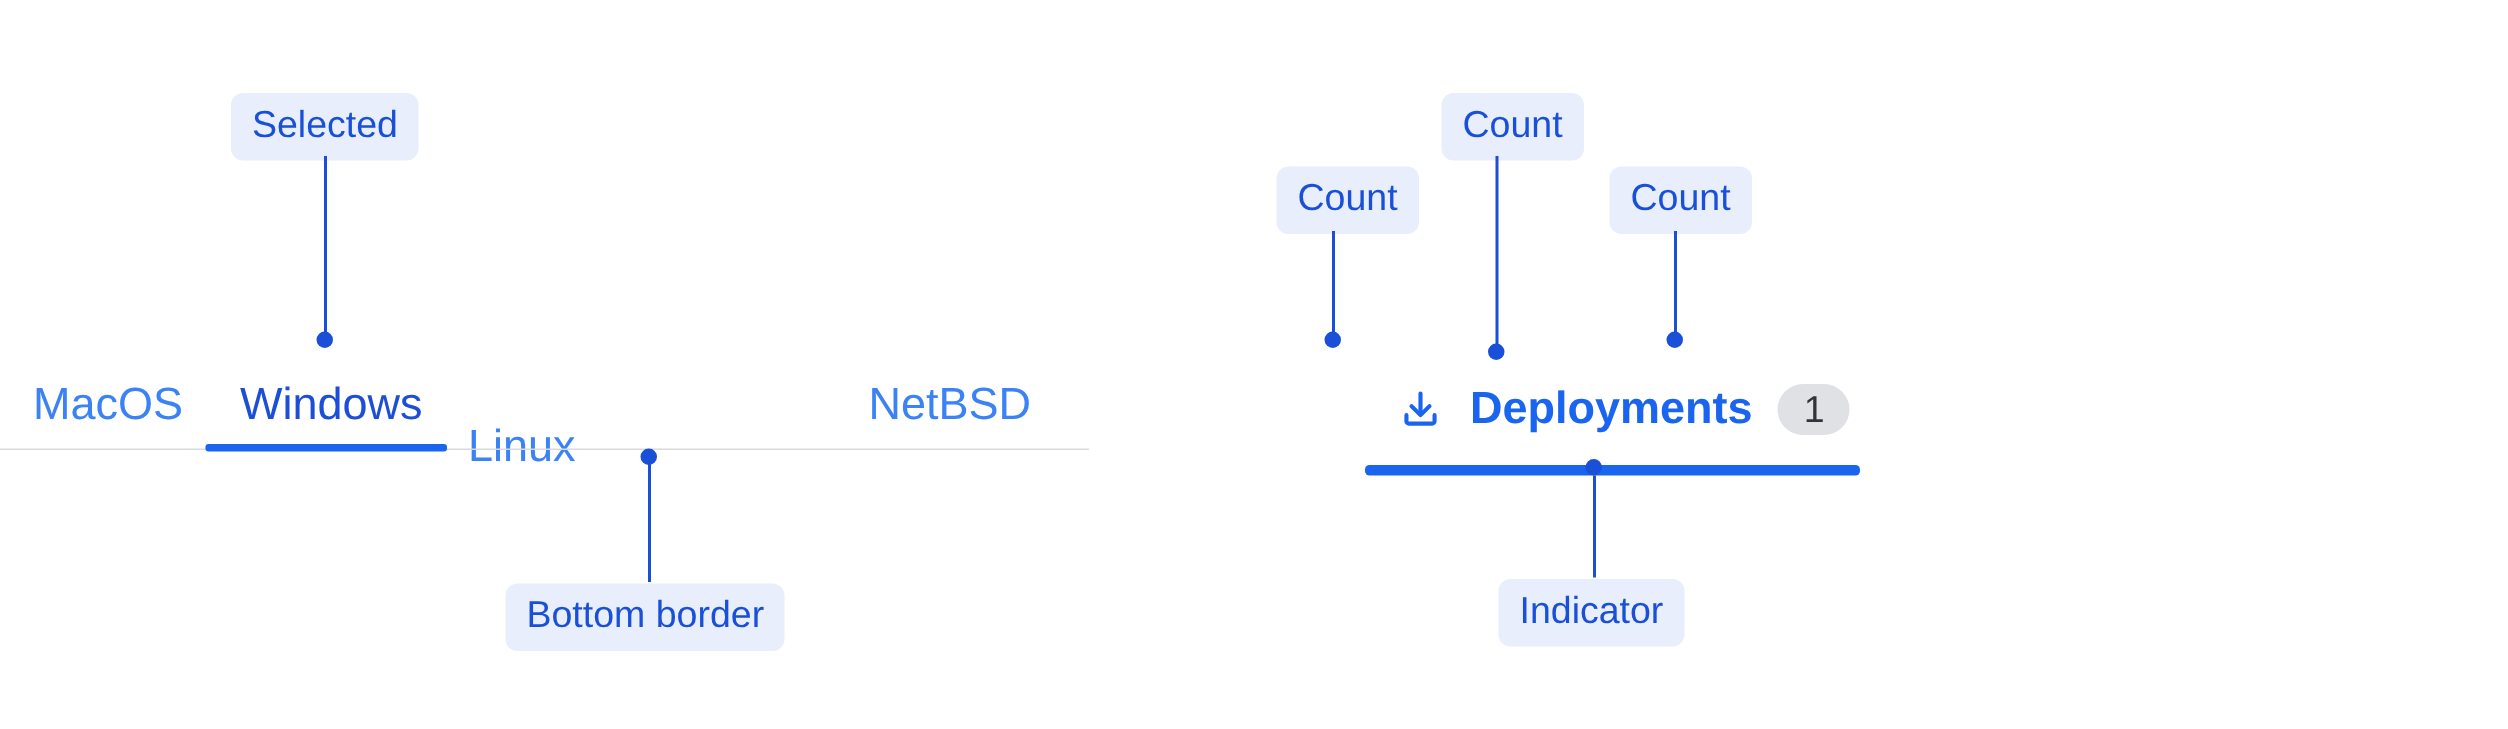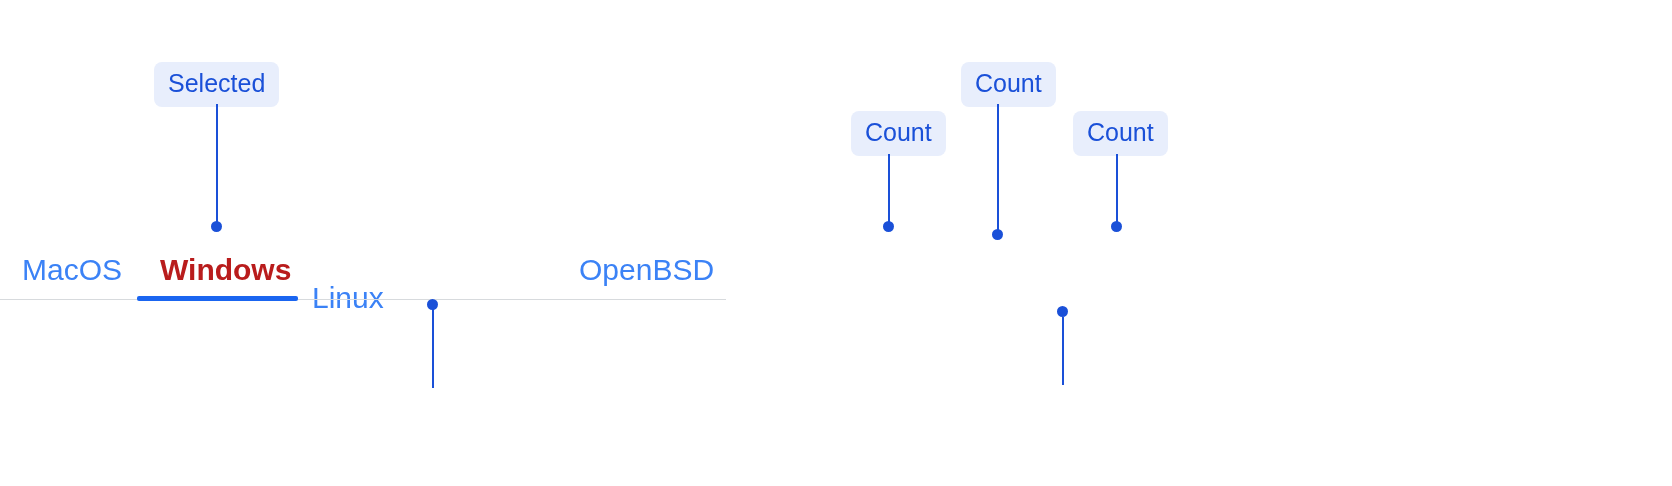--- a/index.html
+++ b/index.html
@@ -70,22 +70,22 @@
   .tab {
     position: absolute;
     top: 0;
     font-size: 30px;
     line-height: 44px;
     color: #3b82f6;
     white-space: nowrap;
     cursor: pointer;
   }
   .tab.selected {
-    color: #b91c1c;
-    font-weight: 700;
+    color: #1d4ed8;
+    font-weight: 400;
   }
   .tab-underline {
     position: absolute;
     left: 137px;
     top: 48px;
     width: 161px;
     height: 5px;
     background: #1a65f0;
     border-radius: 2px;
   }
@@ -152,38 +152,54 @@
 <div class="stage">
 
   <div class="callout" style="left:154px; top:62px;">Selected</div>
   <div class="leader" style="left:216px; top:104px; height:122px;"></div>
   <div class="leader-dot" style="left:211px; top:221px;"></div>
 
   <div class="tabbar">
     <div class="tab" style="left:22px;">MacOS</div>
     <div class="tab selected" style="left:160px;">Windows</div>
     <div class="tab" style="left:312px;margin-top:28px;">Linux</div>
-    <div class="tab" style="left:579px;">OpenBSD</div>
+    <div class="tab" style="left:579px;">NetBSD</div>
 
     <div class="tabbar-rule"></div>
     <div class="tab-underline"></div>
   </div>
 
   <div class="leader" style="left:432px; top:305px; height:83px;"></div>
   <div class="leader-dot" style="left:427px; top:299px;"></div>
+  <div class="callout" style="left:337px; top:389px;">Bottom border</div>
 
   <div class="callout" style="left:851px; top:111px;">Count</div>
   <div class="leader" style="left:888px; top:154px; height:72px;"></div>
   <div class="leader-dot" style="left:883px; top:221px;"></div>
 
   <div class="callout" style="left:961px; top:62px;">Count</div>
   <div class="leader" style="left:997px; top:104px; height:130px;"></div>
   <div class="leader-dot" style="left:992px; top:229px;"></div>
 
   <div class="callout" style="left:1073px; top:111px;">Count</div>
   <div class="leader" style="left:1116px; top:154px; height:72px;"></div>
   <div class="leader-dot" style="left:1111px; top:221px;"></div>
 
+  <div class="deploytab">
+    <div class="deploytab-inner">
+      <span>
+        <svg class="dl-icon" viewBox="0 0 24 24" fill="none" stroke="#1a65f0" stroke-width="2.2" stroke-linecap="round" stroke-linejoin="round">
+          <path d="M12 3.5 V 14.5"></path>
+          <path d="M7.2 10.2 L 12 15 L 16.8 10.2"></path>
+          <path d="M4.5 15 V 18.2 A 1.3 1.3 0 0 0 5.8 19.5 H 18.2 A 1.3 1.3 0 0 0 19.5 18.2 V 15"></path>
+        </svg>
+      </span>
+      <span class="deploy-label">Deployments</span>
+      <span class="count-badge">1</span>
+    </div>
+    <div class="deploy-indicator"></div>
+  </div>
 
   <div class="leader" style="left:1062px; top:317px; height:68px;"></div>
   <div class="leader-dot" style="left:1057px; top:306px;"></div>
+  <div class="callout" style="left:999px; top:386px;">Indicator</div>
 
 </div>
 
 </body></html>

